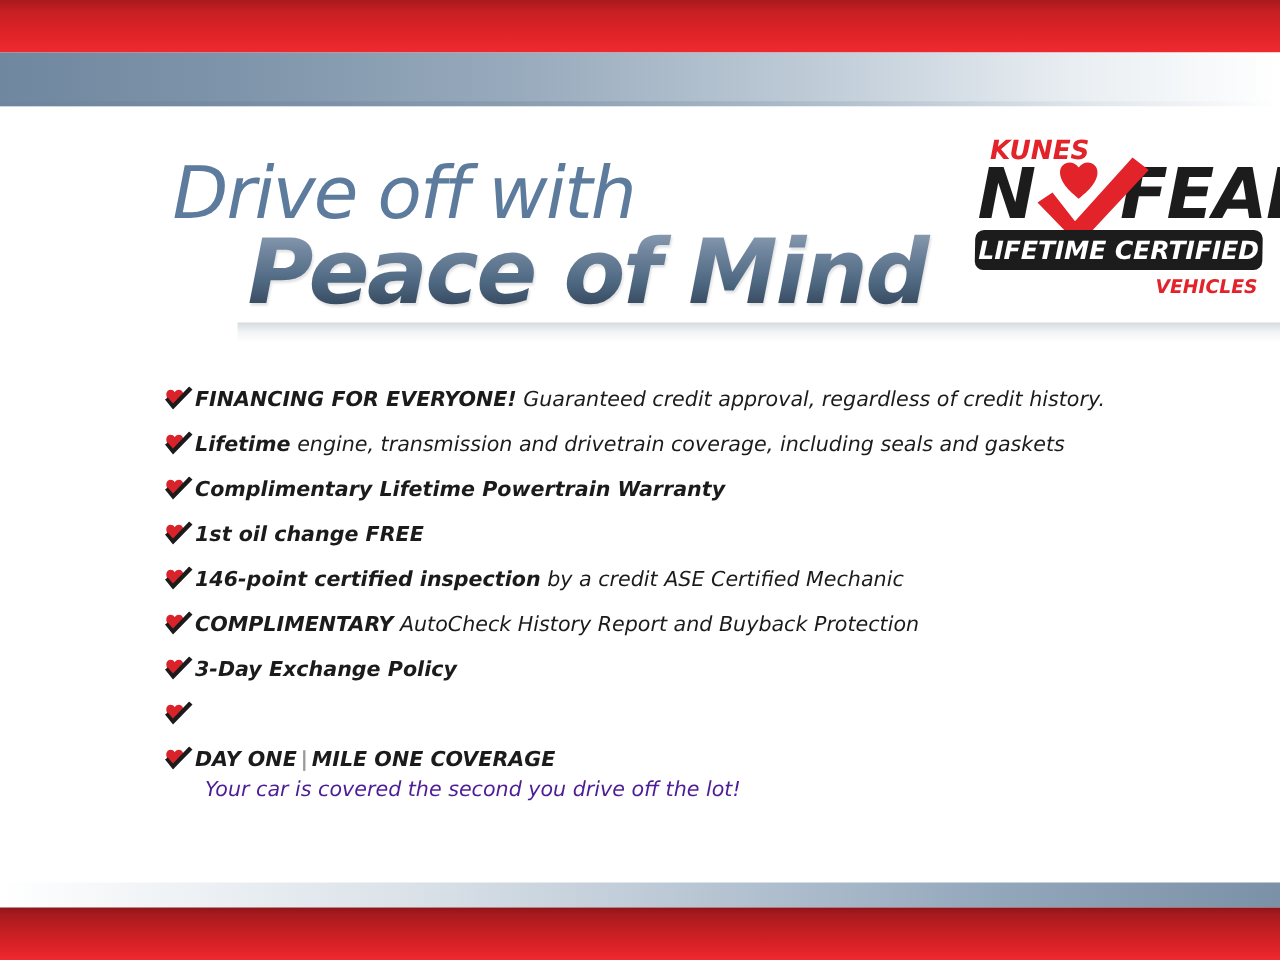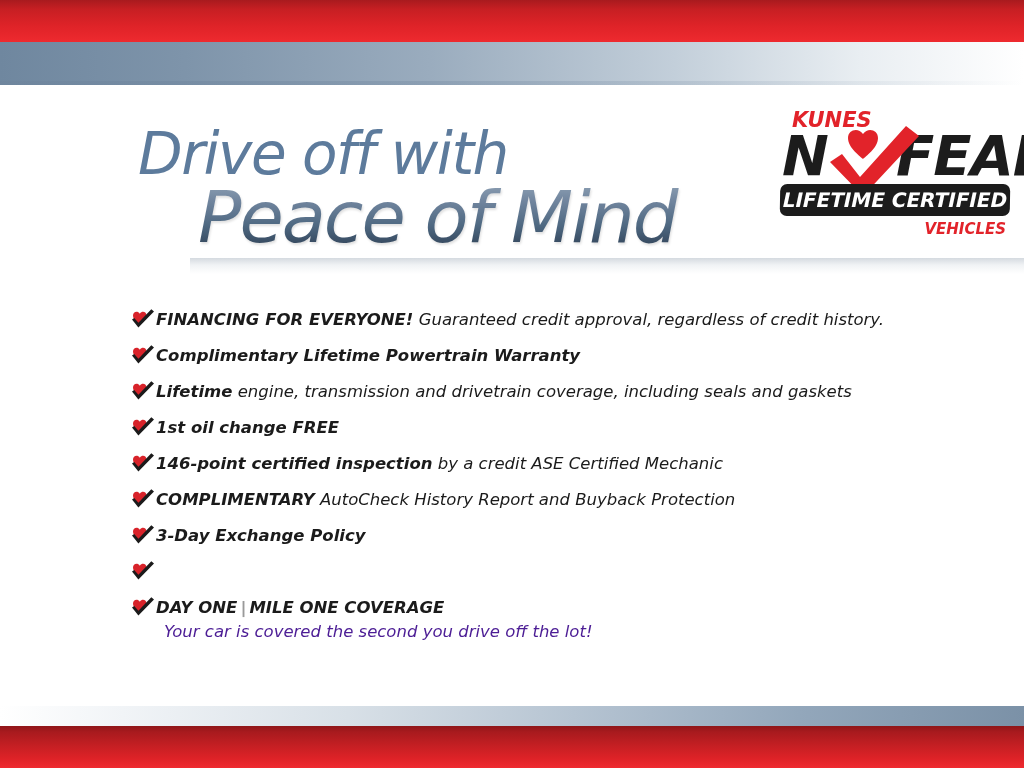--- a/index.html
+++ b/index.html
@@ -73,21 +73,21 @@
     font-size: 58px;
     line-height: 60px;
     letter-spacing: -1.5px;
     color: #5d7b9c;
     text-shadow: 1px 1px 1px rgba(255,255,255,.9);
     white-space: nowrap;
   }
   .headline-line2 {
     font-family: "DejaVu Sans", sans-serif;
     font-style: italic;
-    font-weight: normal;
+    font-weight: bold;
     font-size: 72px;
     line-height: 74px;
     letter-spacing: -2px;
     margin-left: 60px;
     margin-top: -4px;
     white-space: nowrap;
     background: linear-gradient(to bottom, #92a5b7 0%, #7387a0 26%, #4e6881 62%, #36495f 88%, #2e3f53 100%);
     -webkit-background-clip: text;
     background-clip: text;
     color: transparent;
@@ -288,31 +288,31 @@
       <span class="benefit-text"><span class="b">FINANCING FOR EVERYONE!</span><span> Guaranteed credit approval, regardless of credit history.</span></span>
     </div>
 
     <div class="benefit-row">
       <span class="benefit-icon">
         <svg viewBox="0 0 26 22" width="26" height="22">
           <path d="M3 6.5 C3 2.8, 7.5 1.4, 9.8 4.7 C12.1 1.4, 16.6 2.8, 16.6 6.5 C16.6 11, 10.6 15.2, 9.8 16 C9 15.2, 3 11, 3 6.5 Z" fill="#d8232a"></path>
           <path d="M2 10.5 L8.4 18.5 L24 2.5 L21.3 0.2 L8.4 13.8 L4.2 9 Z" fill="#1b1b1b"></path>
         </svg>
       </span>
+      <span class="benefit-text"><span class="b">Lifetime</span><span> engine, transmission and drivetrain coverage, including seals and gaskets</span></span>
+    </div>
+
+    <div class="benefit-row">
+      <span class="benefit-icon">
+        <svg viewBox="0 0 26 22" width="26" height="22">
+          <path d="M3 6.5 C3 2.8, 7.5 1.4, 9.8 4.7 C12.1 1.4, 16.6 2.8, 16.6 6.5 C16.6 11, 10.6 15.2, 9.8 16 C9 15.2, 3 11, 3 6.5 Z" fill="#d8232a"></path>
+          <path d="M2 10.5 L8.4 18.5 L24 2.5 L21.3 0.2 L8.4 13.8 L4.2 9 Z" fill="#1b1b1b"></path>
+        </svg>
+      </span>
       <span class="benefit-text"><span class="b">Complimentary Lifetime Powertrain Warranty</span><span></span></span>
-    </div>
-
-    <div class="benefit-row">
-      <span class="benefit-icon">
-        <svg viewBox="0 0 26 22" width="26" height="22">
-          <path d="M3 6.5 C3 2.8, 7.5 1.4, 9.8 4.7 C12.1 1.4, 16.6 2.8, 16.6 6.5 C16.6 11, 10.6 15.2, 9.8 16 C9 15.2, 3 11, 3 6.5 Z" fill="#d8232a"></path>
-          <path d="M2 10.5 L8.4 18.5 L24 2.5 L21.3 0.2 L8.4 13.8 L4.2 9 Z" fill="#1b1b1b"></path>
-        </svg>
-      </span>
-      <span class="benefit-text"><span class="b">Lifetime</span><span> engine, transmission and drivetrain coverage, including seals and gaskets</span></span>
     </div>
 
     <div class="benefit-row">
       <span class="benefit-icon">
         <svg viewBox="0 0 26 22" width="26" height="22">
           <path d="M3 6.5 C3 2.8, 7.5 1.4, 9.8 4.7 C12.1 1.4, 16.6 2.8, 16.6 6.5 C16.6 11, 10.6 15.2, 9.8 16 C9 15.2, 3 11, 3 6.5 Z" fill="#d8232a"></path>
           <path d="M2 10.5 L8.4 18.5 L24 2.5 L21.3 0.2 L8.4 13.8 L4.2 9 Z" fill="#1b1b1b"></path>
         </svg>
       </span>
       <span class="benefit-text"><span class="b">1st oil change FREE</span><span></span></span>

